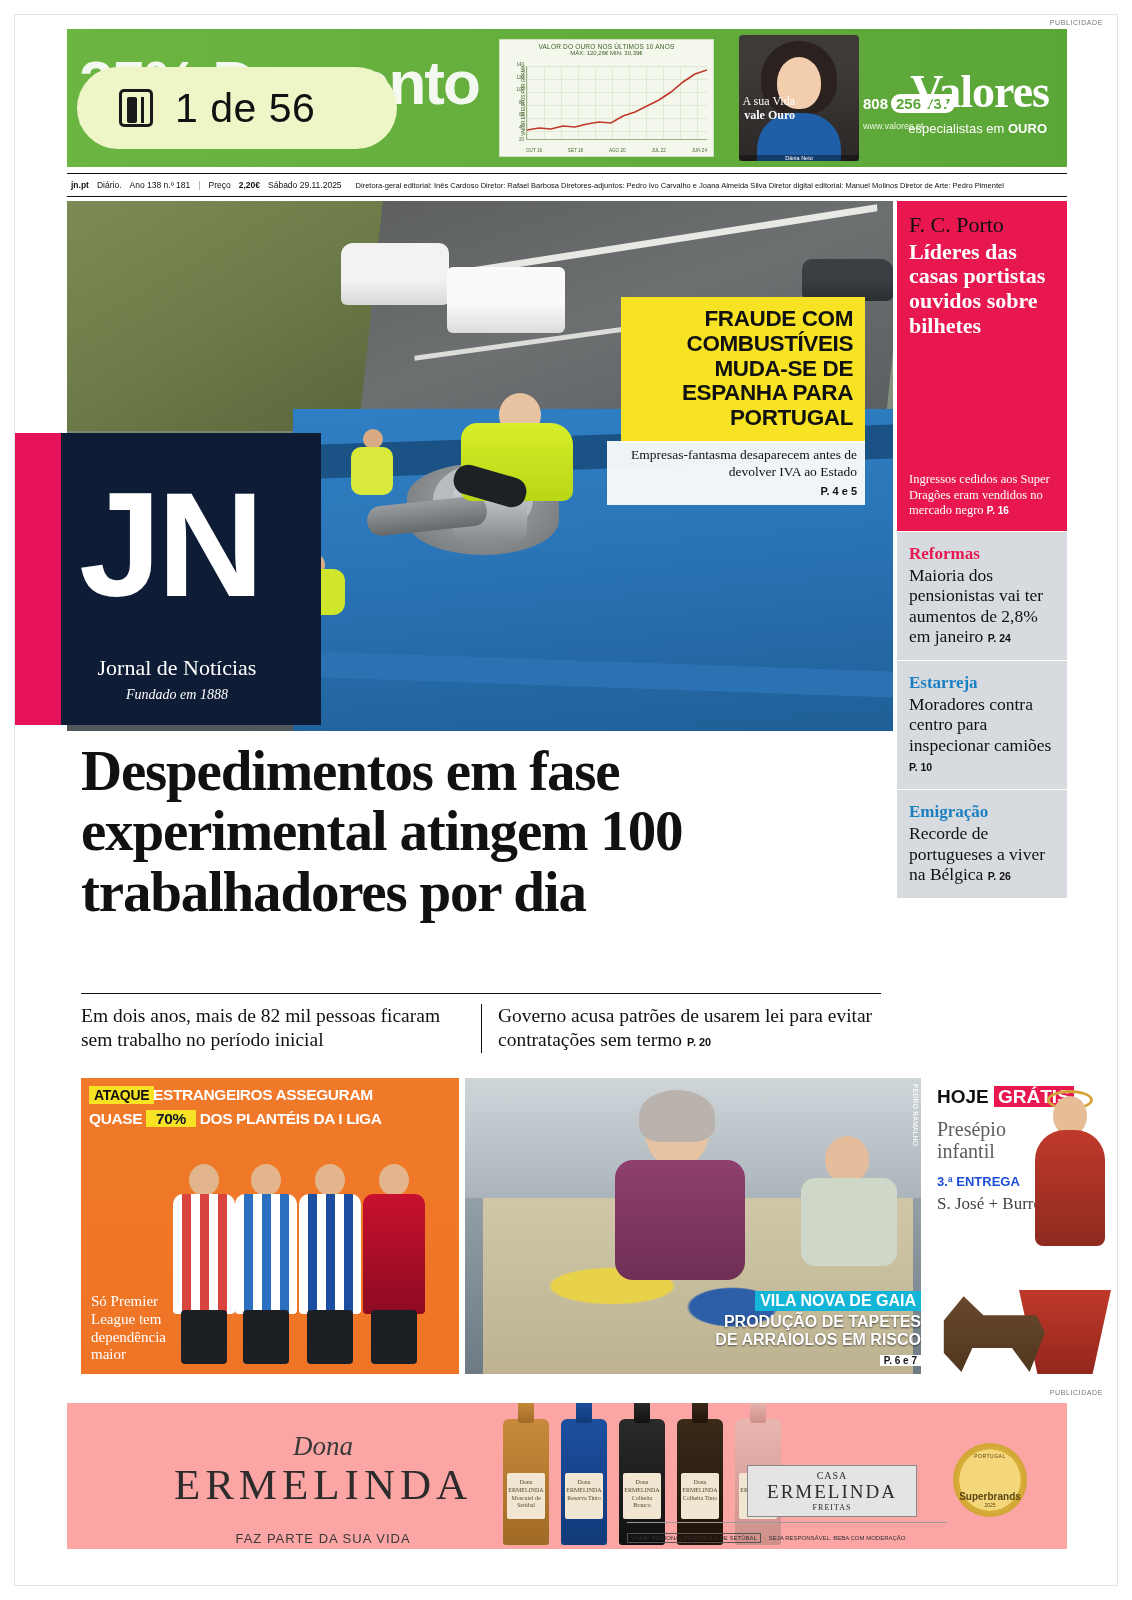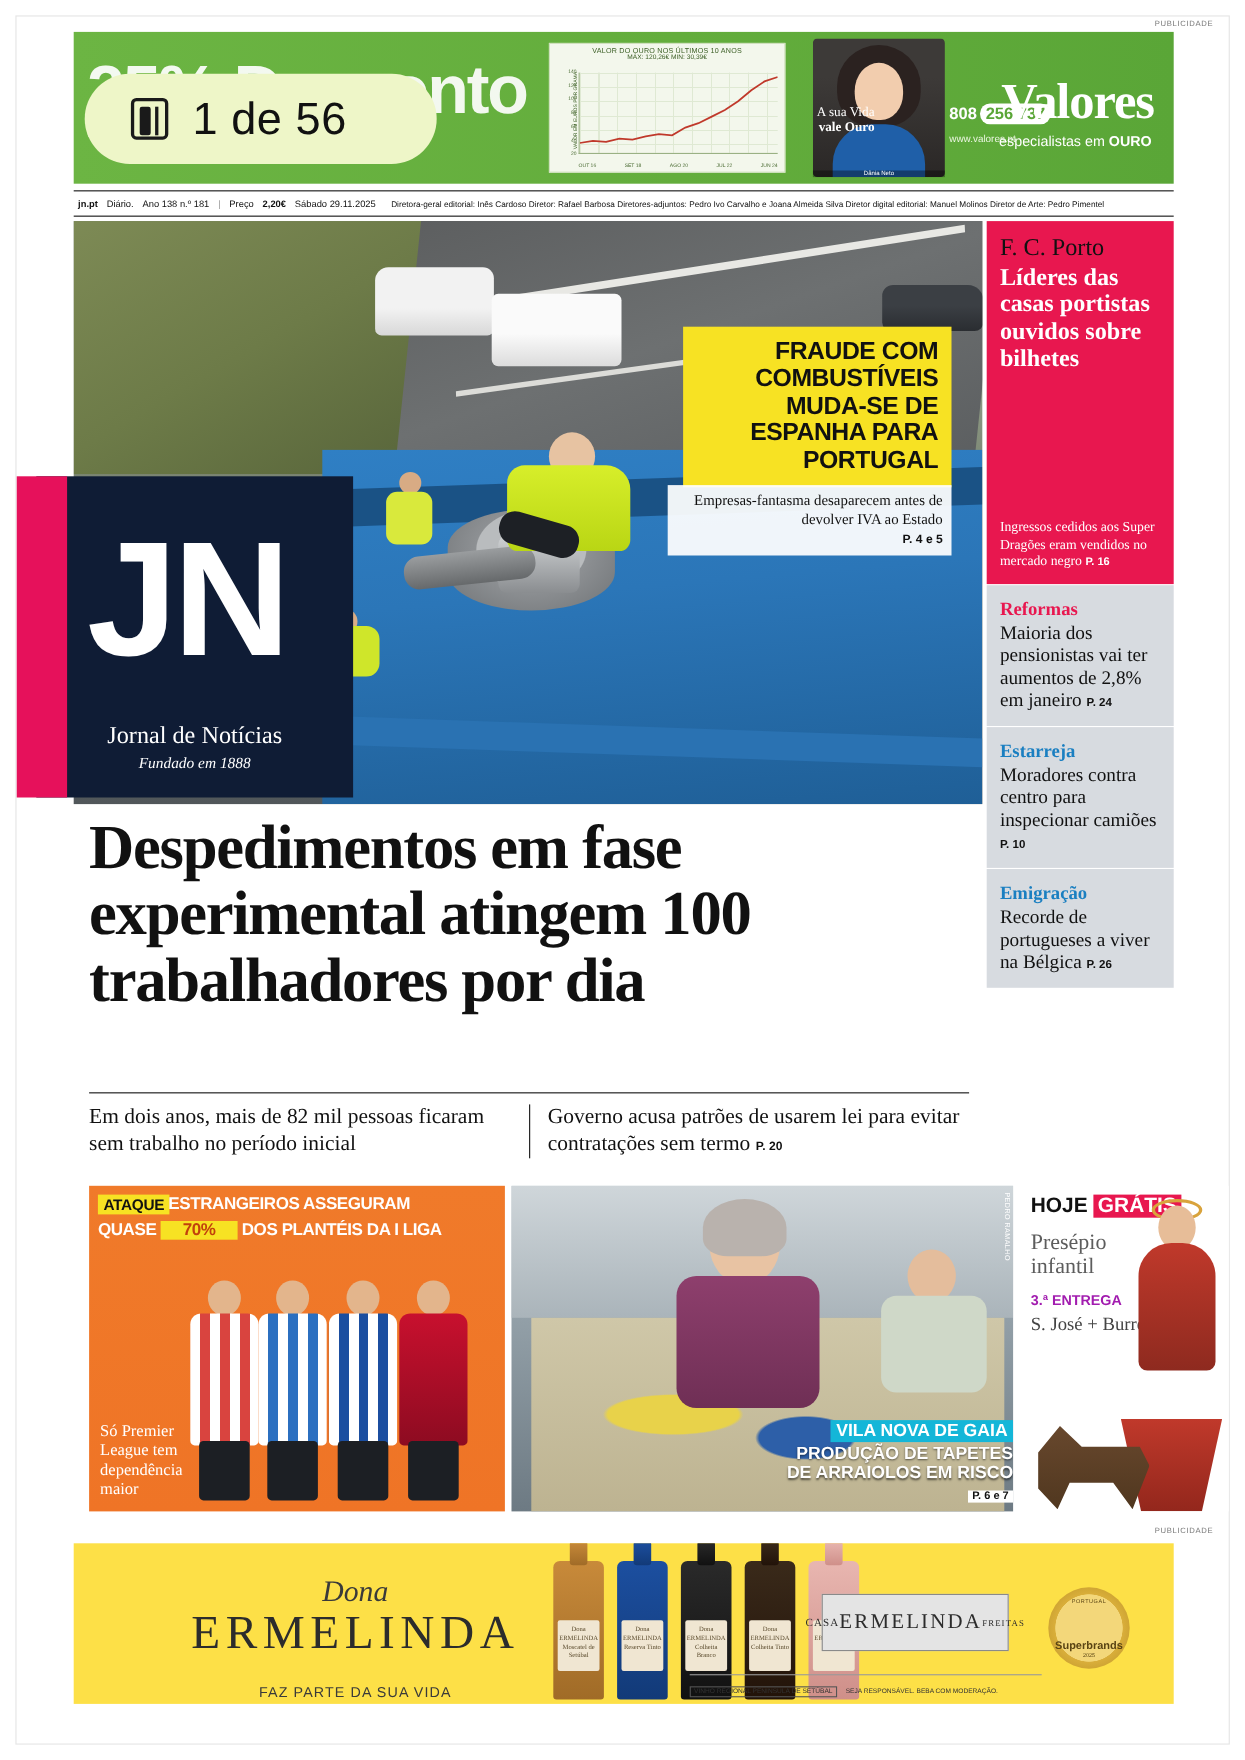--- a/index.html
+++ b/index.html
@@ -379,21 +379,21 @@
   .bt-sport .l1 {
     position:absolute; left: 72px; top: 8px; color: #fff;
     font-family: "Liberation Sans", sans-serif; font-weight: bold; font-size: 15.5px; letter-spacing: -.4px;
     white-space: nowrap;
   }
   .bt-sport .l2 {
     position:absolute; left: 8px; top: 32px; color: #fff;
     font-family: "Liberation Sans", sans-serif; font-weight: bold; font-size: 15.5px; letter-spacing: -.4px;
     white-space: nowrap;
   }
-  .bt-sport .l2 em { background:#f7e223; color:#c2410c; font-style: normal; padding: 0 20px;}
+  .bt-sport .l2 em { background:#f7e223; color:#0f172a; font-style: normal; padding: 0 10px;}
   .bt-sport .foot {
     position:absolute; left: 10px; bottom: 10px; width: 86px;
     color:#fff; font-family: "Liberation Serif", serif; font-size: 15px; line-height: 1.18;
   }
   .bt-sport .players { position:absolute; left: 86px; top: 74px; width: 290px; height: 212px; }
   .pl { position:absolute; bottom:0; width: 74px; height: 200px; }
   .pl .h { position:absolute; left: 22px; top: 0; width: 30px; height: 32px; background:#e3b58c; border-radius:50%; }
   .pl .b { position:absolute; left: 6px; top: 30px; width: 62px; height: 120px; border-radius: 10px 10px 4px 4px; }
   .pl .lg { position:absolute; left: 14px; bottom: 0; width: 46px; height: 54px; background:#1c1f24; border-radius: 4px; }
   .pl1 { left: 0; }   .pl1 .b { background: repeating-linear-gradient(90deg,#fff 0 9px,#d9443f 9px 18px); }
@@ -456,21 +456,21 @@
     position:absolute; left: 8px; top: 8px;
     font-family: "Liberation Sans", sans-serif; font-weight: bold; font-size: 19px; color: #111;
   }
   .bt-promo .hg em { background:#e8174f; color:#fff; font-style: normal; padding: 0 4px; }
   .bt-promo .t1 {
     position:absolute; left: 8px; top: 40px; width: 110px;
     font-family: "Liberation Serif", serif; font-size: 20px; line-height: 1.1; color: #5d5d5d;
   }
   .bt-promo .t2 {
     position:absolute; left: 8px; top: 96px;
-    font-family: "Liberation Sans", sans-serif; font-weight: bold; font-size: 13px; color: #a21caf;
+    font-family: "Liberation Sans", sans-serif; font-weight: bold; font-size: 13px; color: #1d4ed8;
   }
   .bt-promo .t3 {
     position:absolute; left: 8px; top: 116px; width: 110px;
     font-family: "Liberation Serif", serif; font-size: 17px; line-height: 1.15; color: #444;
   }
   .bt-promo .fig {
     position:absolute; right: 6px; top: 18px; width: 86px; height: 150px;
   }
   .bt-promo .fig .head { position:absolute; left: 26px; top: 0; width: 34px; height: 40px; background:#e7bd98; border-radius: 50%; }
   .bt-promo .fig .halo { position:absolute; left: 20px; top: -6px; width: 46px; height: 20px; border: 3px solid #d9a33c; border-radius: 50%; }
@@ -486,21 +486,21 @@
     clip-path: polygon(0 0, 100% 0, 80% 100%, 20% 100%);
   }
 
   
   .pub-label2 {
     position: absolute; right: 14px; top: 1374px;
     font-family: "Liberation Sans", sans-serif; font-size: 7px; letter-spacing: .6px; color: #777;
   }
   .bot-ad {
     position: absolute; left: 52px; top: 1388px; width: 1000px; height: 146px;
-    background: #fde047; overflow: hidden;
+    background: #fca5a5; overflow: hidden;
   }
   .bot-ad .brand {
     position: absolute; left: 96px; top: 28px; text-align: center; width: 320px;
   }
   .bot-ad .brand .dona {
     font-family: "Liberation Serif", serif; font-style: italic; font-size: 27px; color: #3a3a3a;
   }
   .bot-ad .brand .erm {
     font-family: "Liberation Serif", serif; font-size: 43px; letter-spacing: 5px; color: #2c2c2c;
     margin-top: -2px;
@@ -513,23 +513,23 @@
   .bt { position: absolute; bottom: 6px; width: 46px; height: 126px; border-radius: 6px 6px 3px 3px; }
   .bt:before { content:""; position:absolute; left: 15px; top: -18px; width: 16px; height: 22px; background: inherit; border-radius: 3px; }
   .bt .lbl { position:absolute; left: 4px; bottom: 26px; right: 4px; height: 46px; background:#f0e6d2; border-radius: 2px;
              font-family:"Liberation Serif",serif; font-size: 6px; text-align:center; color:#5a4a2c; padding-top: 6px; line-height:1.3;}
   .bt1 { left: 4px;   background: linear-gradient(180deg,#c88a3a,#a06b27); }
   .bt2 { left: 62px;  background: linear-gradient(180deg,#1c4fa0,#133madness); background: linear-gradient(180deg,#1c4fa0,#123a78); }
   .bt3 { left: 120px; background: linear-gradient(180deg,#2a2a2a,#111); }
   .bt4 { left: 178px; background: linear-gradient(180deg,#3a2a1a,#221309); }
   .bt5 { left: 236px; background: linear-gradient(180deg,#e8b6b0,#cf8f89); }
   .bot-ad .casa {
-    position: absolute; right: 150px; top: 46px; width: 170px; height: 52px;
+    position: absolute; right: 150px; top: 62px; width: 170px; height: 52px;
     border: 1px solid #8a8a8a; background: #e4e4e4;
-    display: flex; flex-direction: row; align-items: center; justify-content: center;
+    display: flex; flex-direction: column; align-items: center; justify-content: center;
     font-family: "Liberation Serif", serif; color: #2c2c2c;
   }
   .bot-ad .casa .c1 { font-size: 10px; letter-spacing: 1px; }
   .bot-ad .casa .c2 { font-size: 19px; letter-spacing: 2px; }
   .bot-ad .casa .c3 { font-size: 8px; letter-spacing: 1px; }
   .bot-ad .seal {
     position: absolute; right: 40px; top: 40px; width: 74px; height: 74px; border-radius: 50%;
     background: radial-gradient(circle, #f3d77a 0 58%, #d9ae3a 59%, #b88f24 100%);
     display:flex; flex-direction: column; align-items:center; justify-content:center;
     font-family: "Liberation Sans", sans-serif; color:#5a4414; text-align:center;

